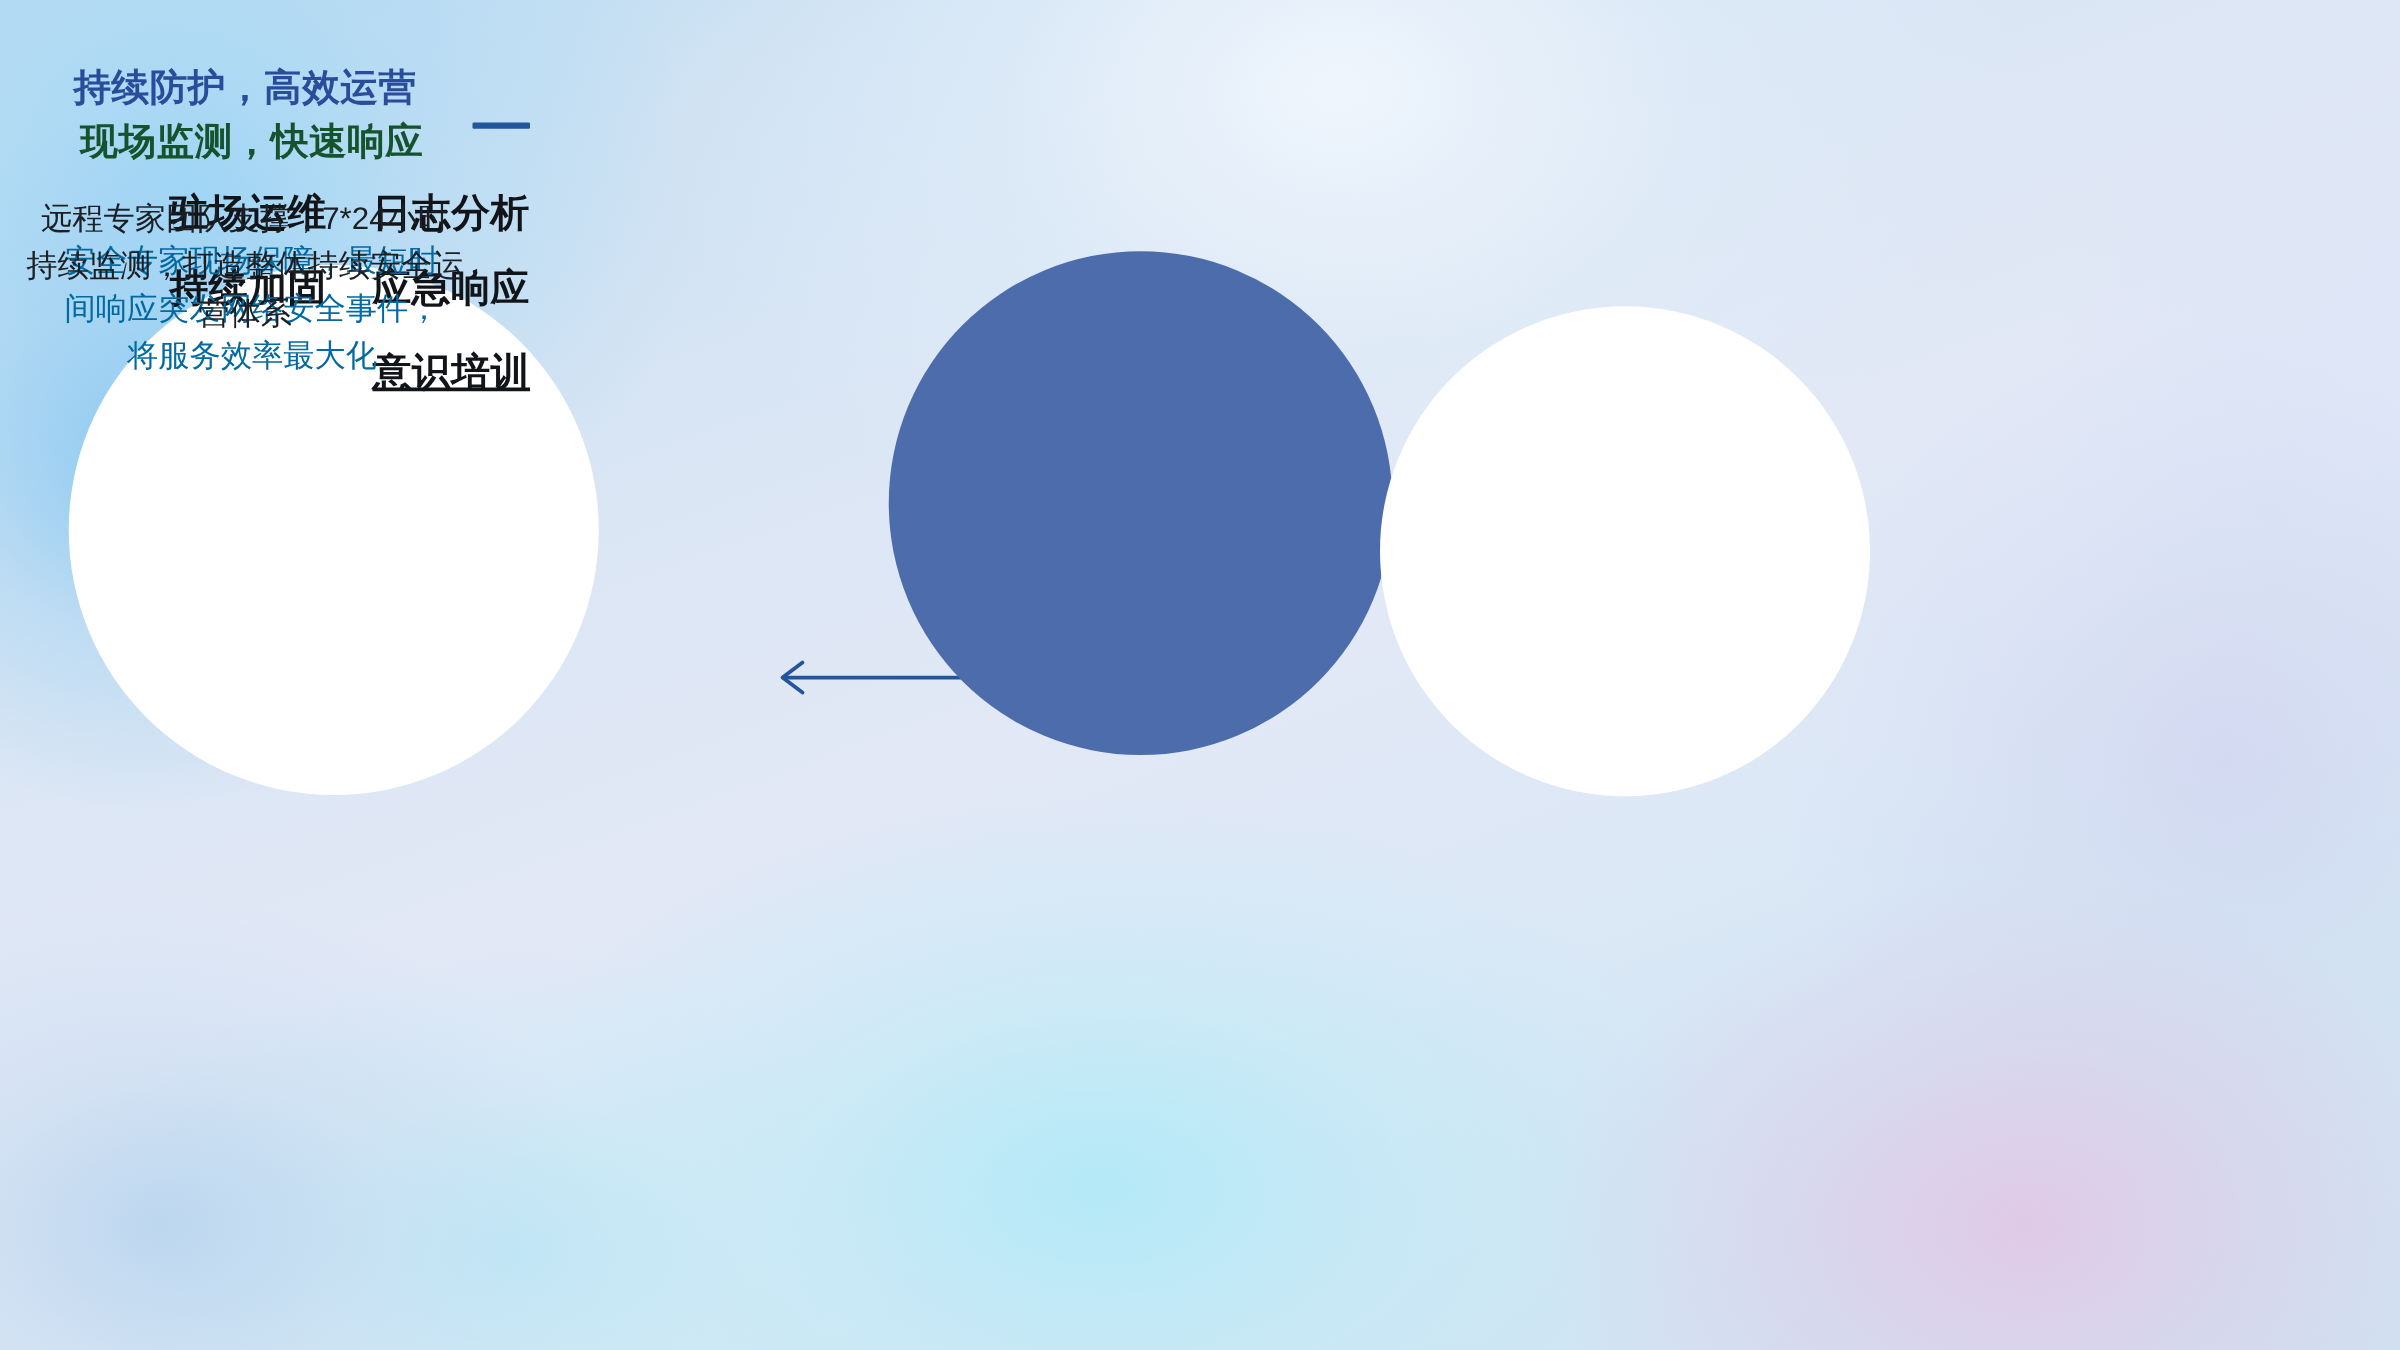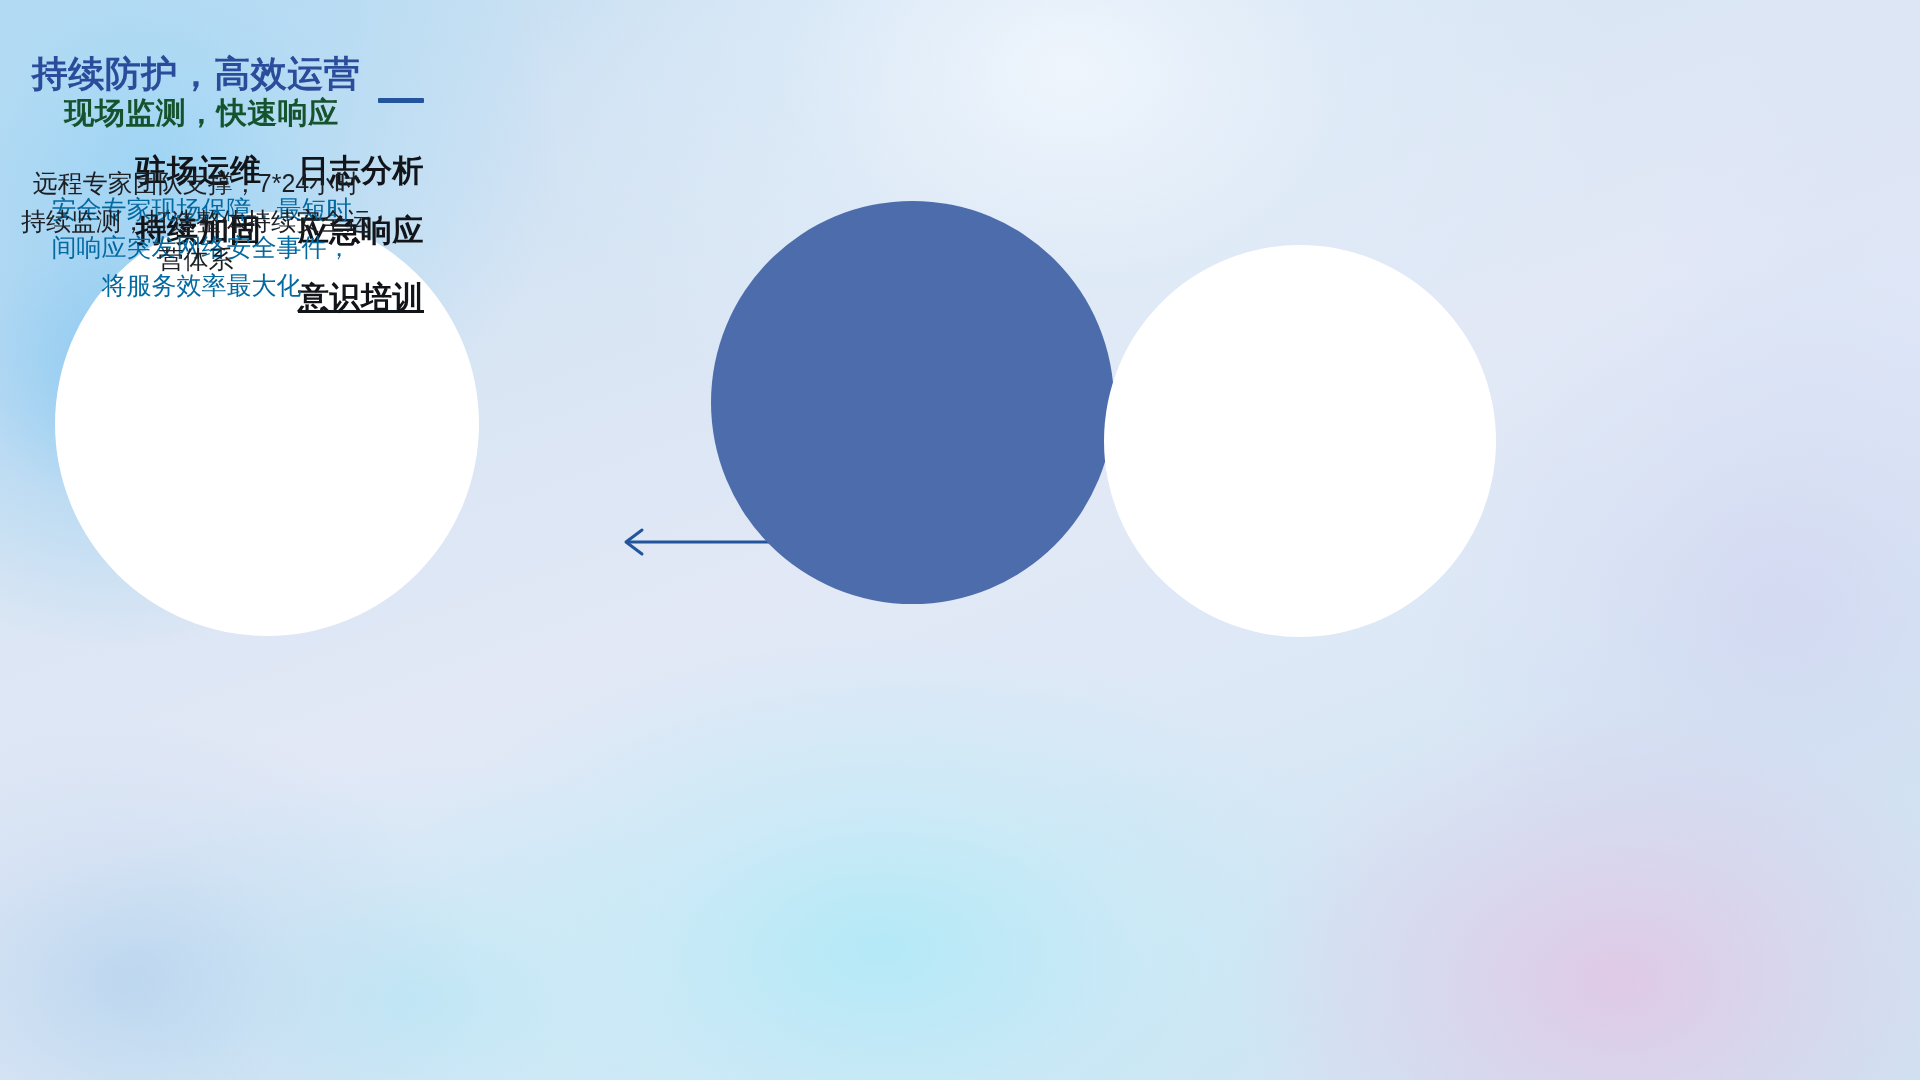--- a/index.html
+++ b/index.html
@@ -195,21 +195,21 @@
     width: 392px;
     height: 392px;
     display: flex;
     flex-direction: column;
     align-items: center;
     box-sizing: border-box;
     padding-top: 50px;
     z-index: 9;
   }
   .right-title {
-    font-size: 36px;
+    font-size: 30px;
     font-weight: 700;
     color: #2a4c9b;
     letter-spacing: 0.5px;
     white-space: nowrap;
     font-family: Liberation Mono, monospace;
   }
   .right-body {
     margin-top: 65px;
     width: 350px;
     font-size: 25px;

